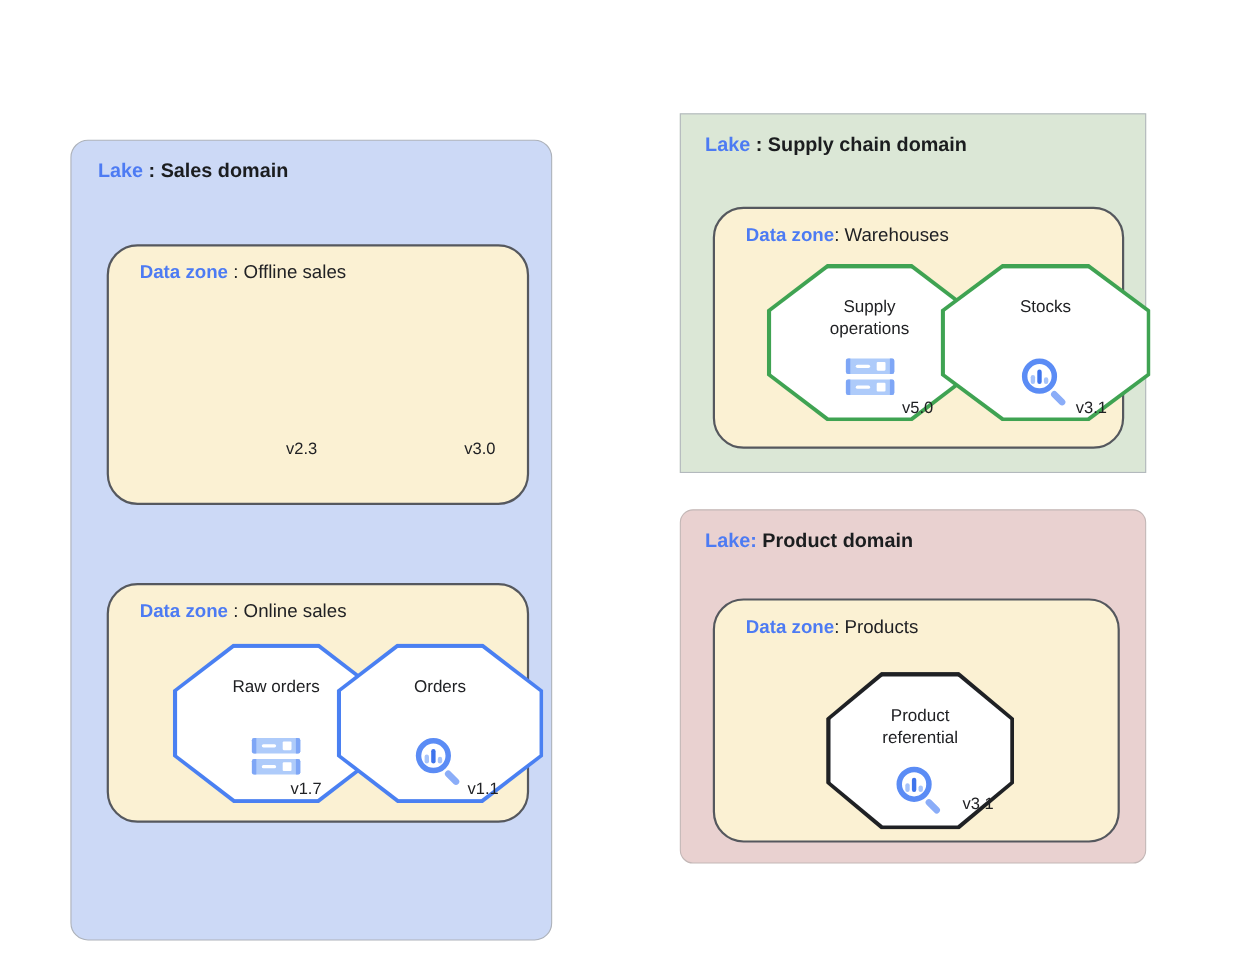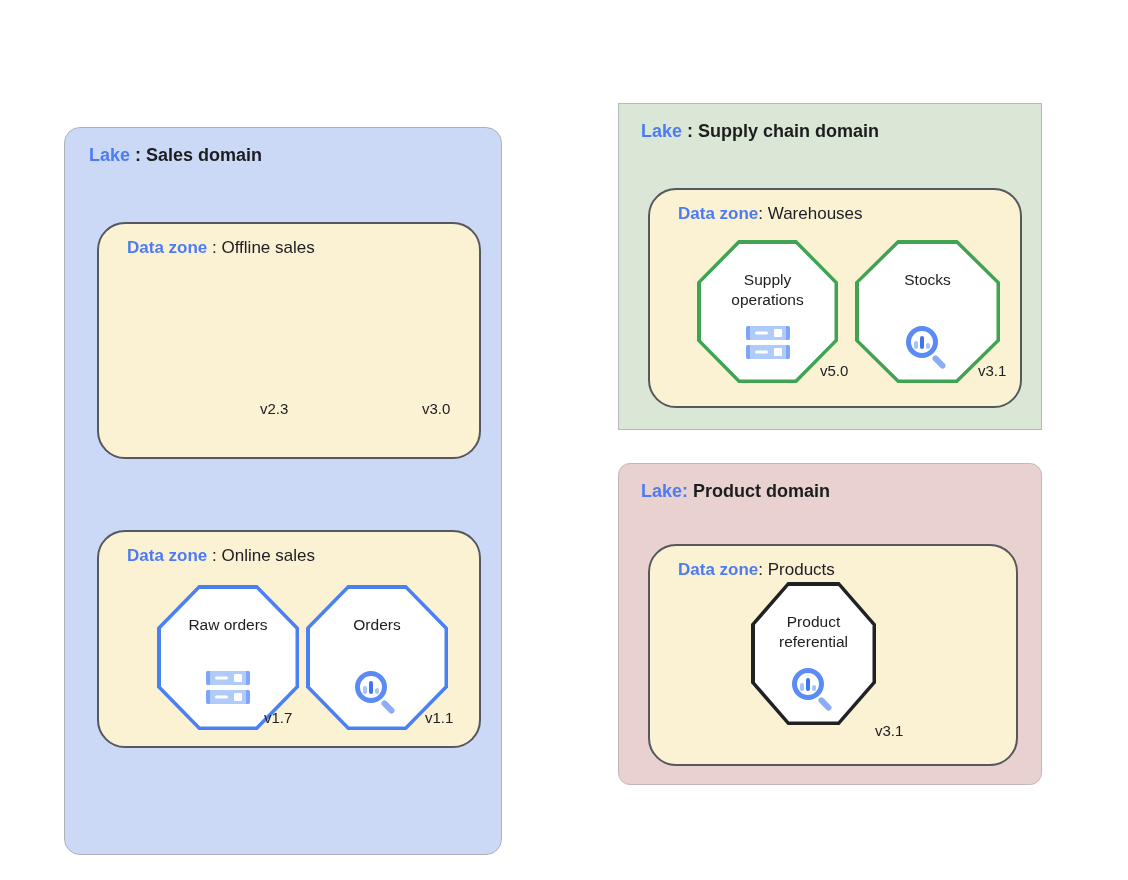--- a/index.html
+++ b/index.html
@@ -20,20 +20,21 @@
   .zone-title{position:absolute;left:28px;top:14px;font-size:17px;white-space:pre;}
   .zone-title .rest{color:#202124;font-weight:normal;}
   .zone.z-offline   {left:32px;top:94px; width:384px;height:237px;}
   .zone.z-online    {left:32px;top:402px;width:384px;height:218px;}
   .zone.z-warehouse {left:29px;top:84px; width:374px;height:220px;}
   .zone.z-products  {left:29px;top:80px; width:370px;height:222px;}
   
   .octagon{
     position:absolute;
     clip-path:polygon(29.3% 0%,70.7% 0%,100% 29.3%,100% 70.7%,70.7% 100%,29.3% 100%,0% 70.7%,0% 29.3%);
+    padding-left:46px;
   }
   .octagon.b-blue {background:#4a80f2;}
   .octagon.b-green{background:#3fa352;}
   .octagon.b-black{background:#1f2124;}
   .oct-inner{
     position:absolute;inset:3.5px;background:#ffffff;
     clip-path:polygon(29.3% 0%,70.7% 0%,100% 29.3%,100% 70.7%,70.7% 100%,29.3% 100%,0% 70.7%,0% 29.3%);
     display:flex;flex-direction:column;align-items:center;padding-top:26px;box-sizing:border-box;
   }
   .oct-label-wrap{height:56px;display:flex;align-items:flex-start;justify-content:center;}
@@ -156,21 +157,21 @@
       <span class="version" style="left:328px;top:172px;">v3.1</span>
     </div>
   </div>
 
   <div class="lake red">
     <div class="lake-title" style="left:22px;"><span class="kw">Lake:</span><span class="rest"> Product domain</span></div>
 
     <div class="zone z-products">
       <div class="zone-title"><span class="kw">Data zone</span><span class="rest">: Products</span></div>
 
-      <div class="octagon b-black" style="left:101px;top:36px;width:125px;height:143px;">
+      <div class="octagon b-black" style="left:101px;top:65px;width:125px;height:143px;">
         <div class="oct-inner">
           <div class="oct-label-wrap">
               <div class="oct-label">Product referential</div>
             </div>
           <div class="icon-mag">
             <div class="mag-circle">
                 <div class="mag-bar s1"></div>
                 <div class="mag-bar s2"></div>
                 <div class="mag-bar s3"></div>
               </div>

